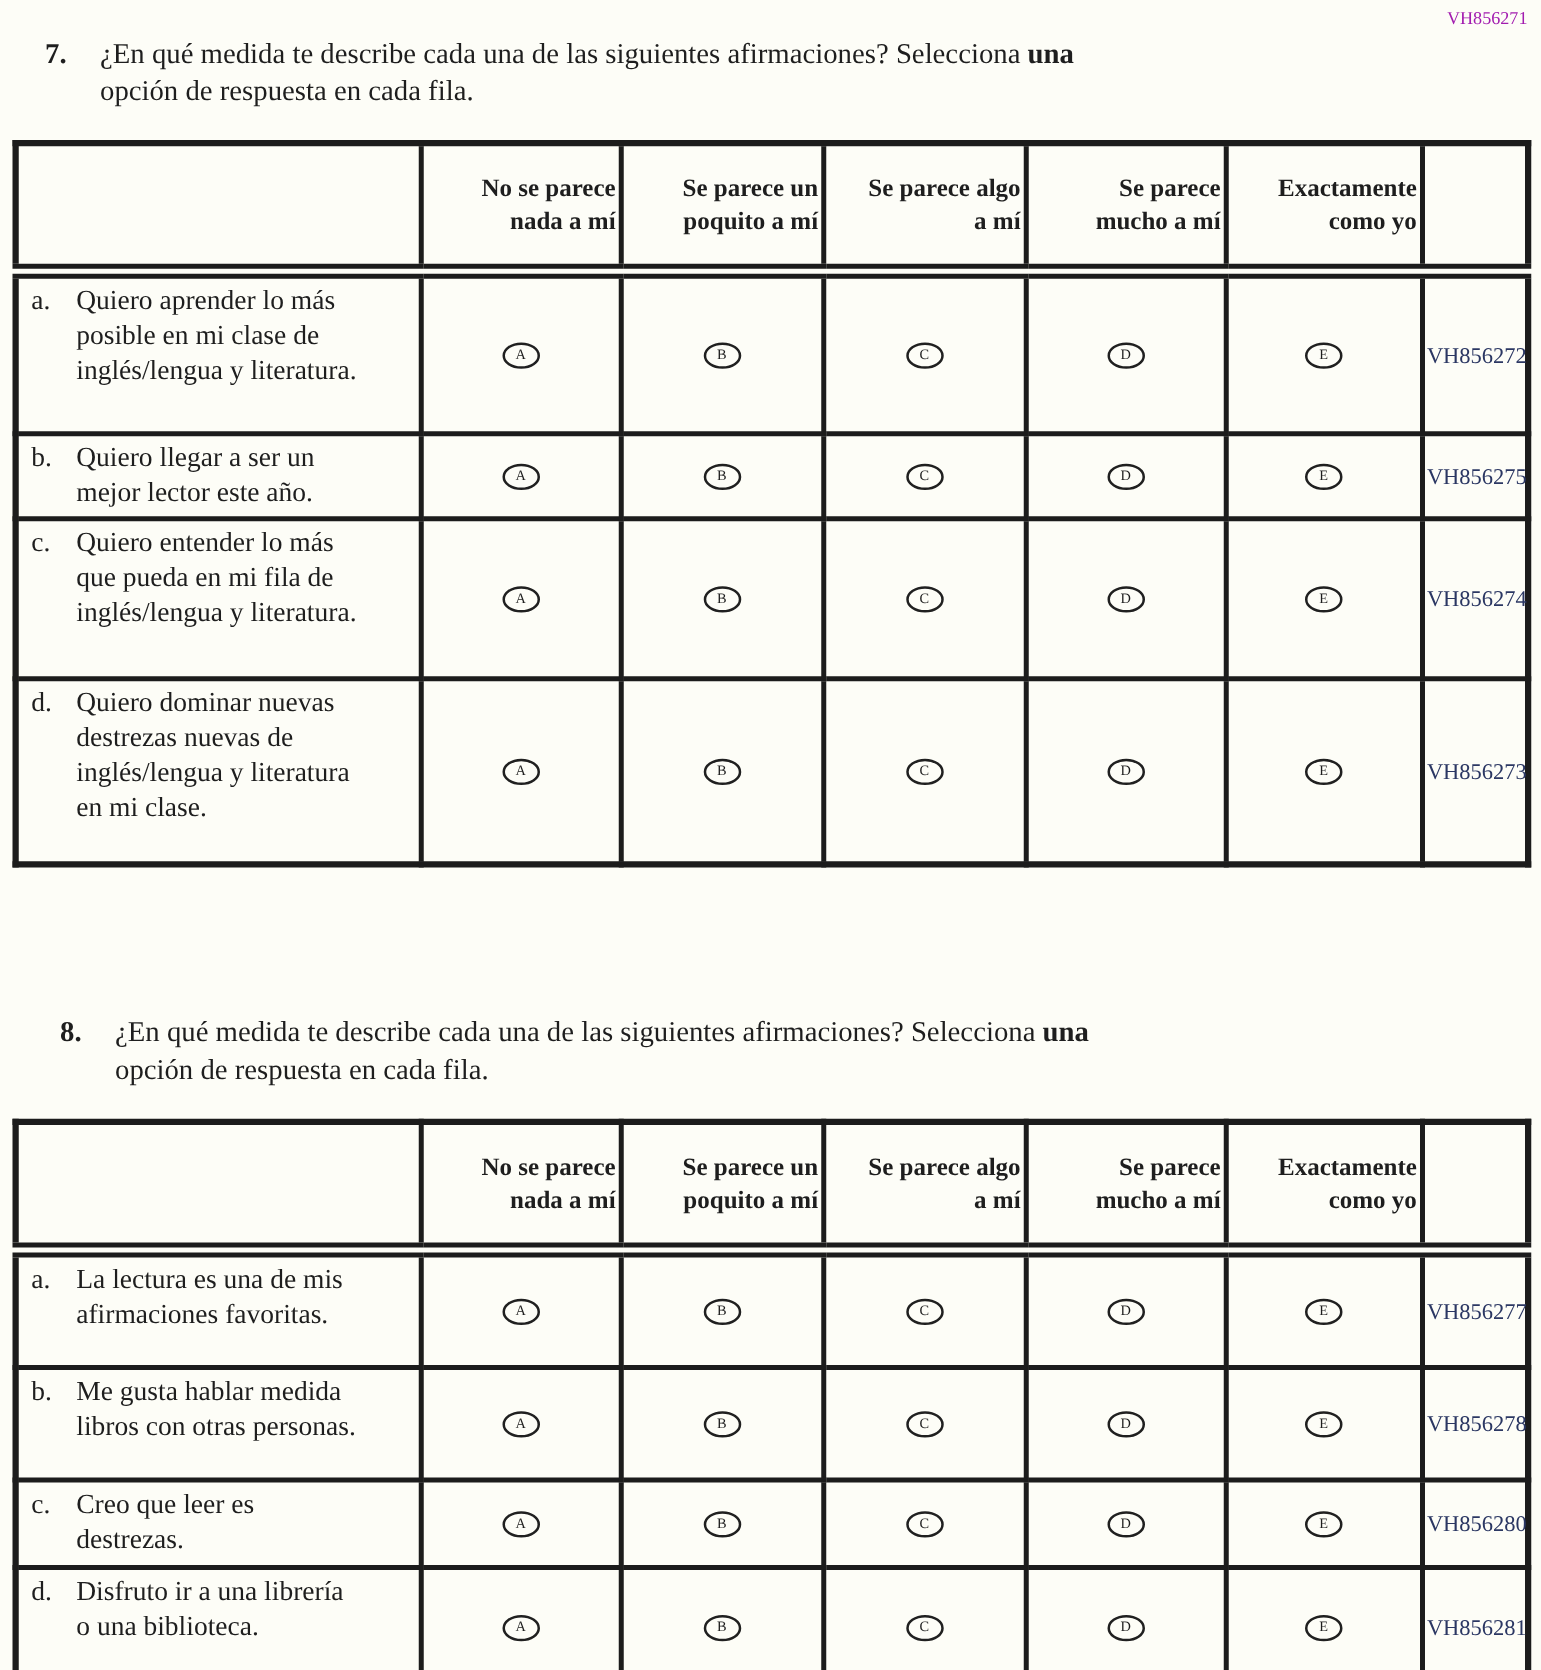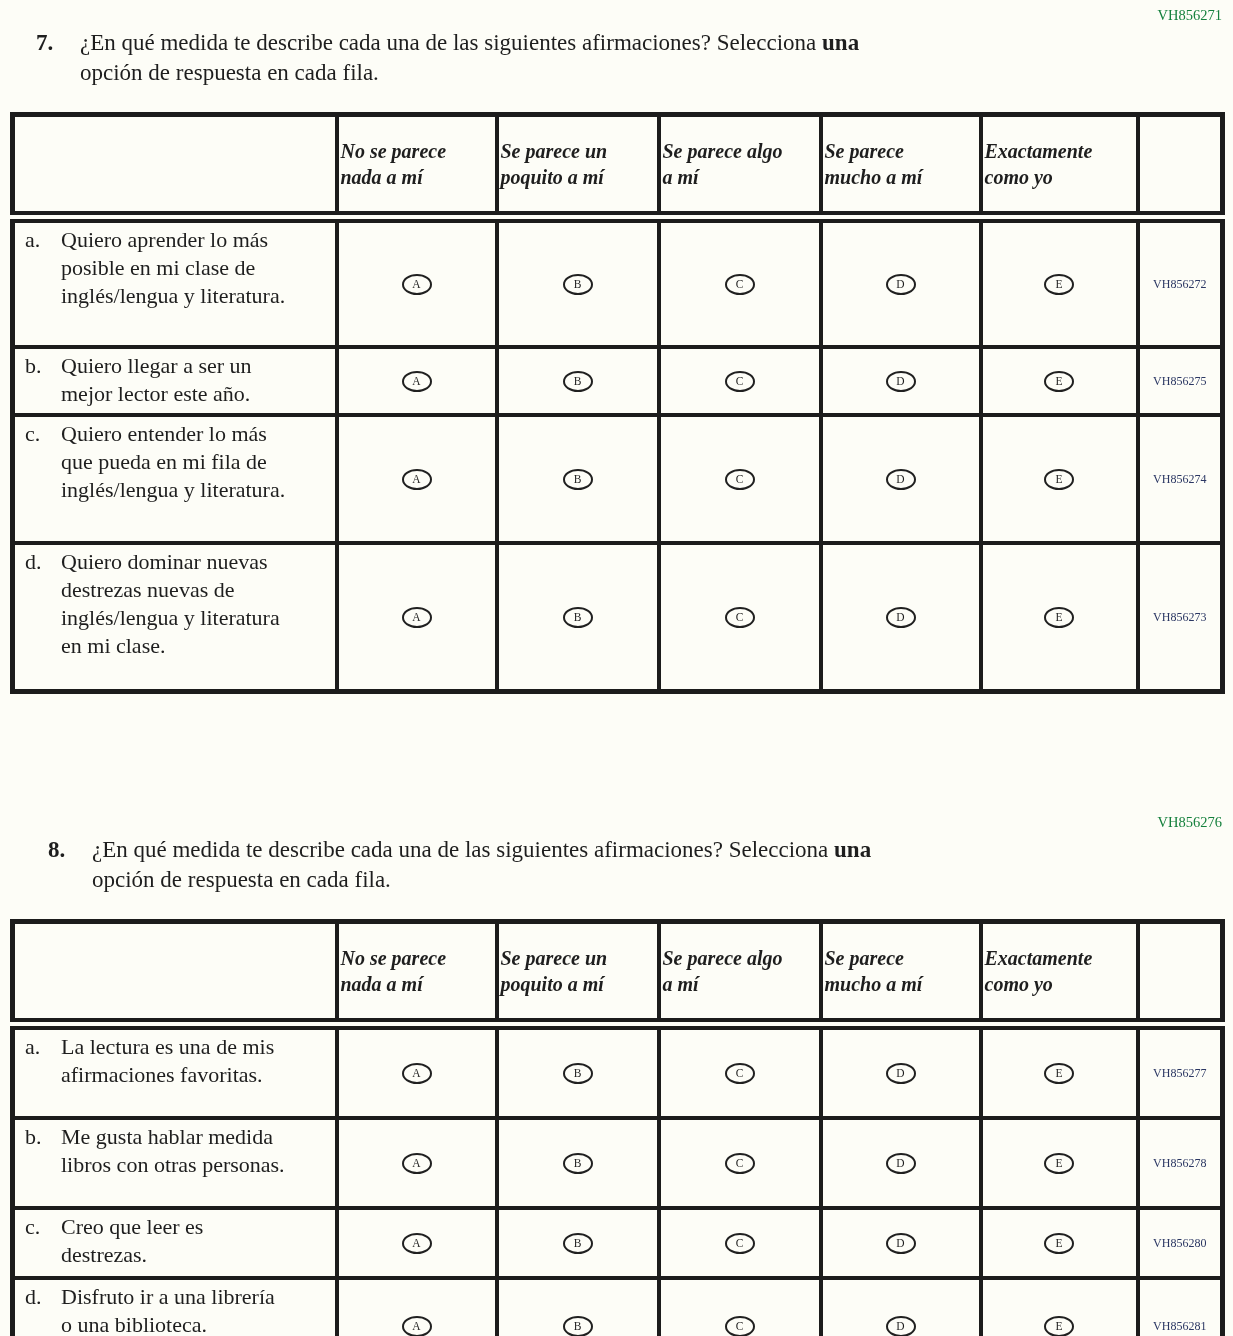--- a/index.html
+++ b/index.html
@@ -10,21 +10,21 @@
     color:#1e1e1e;
     -webkit-font-smoothing:antialiased;
   }
   .page { position:relative; width:1233px; height:1336px; overflow:hidden; }
 
   .code-topright {
     text-align:right;
     padding:6px 11px 0 0;
     font-size:14.5px;
     line-height:18px;
-    color:#15803d;
+    color:#a21caf;
   }
   .question {
     display:flex;
     margin:4px 40px 0 36px;
     font-size:23px;
     line-height:30px;
   }
   .q8 .question { margin-left:48px; }
   .qnum { flex:none; width:44px; font-weight:bold; }
   .qstem b { font-weight:bold; }
@@ -37,23 +37,22 @@
     border:5px solid #1c1c1c;
   }
   .qtable th, .qtable td { border:4px solid #1c1c1c; }
   .qtable thead th {
     height:86px;
     border-bottom:12px double #1c1c1c;
     font-size:20px;
     line-height:26px;
     font-weight:bold;
     vertical-align:middle;
-    text-align:left;
+    text-align:right;
     padding:4px 2px;
-    font-style:italic;
   }
   .qtable thead th .hwrap { display:inline-block; max-width:130px; }
   .qtable thead th .hwrap.narrow { max-width:118px; }
 
   td.stmt-cell {
     vertical-align:top;
     padding:3px 4px 3px 10px;
     font-size:22px;
     line-height:28px;
   }
@@ -69,21 +68,21 @@
     border:2px solid #202020;
     border-radius:50%;
     font-size:11.5px;
     text-align:center;
     letter-spacing:0;
   }
   td.code-cell {
     text-align:center;
     vertical-align:middle;
     padding:0 2px;
-    font-size:12px;
+    font-size:18px;
     color:#2b3763;
   }
 
   
   #t7 tr.row-a td { height:116px; }
   #t7 tr.row-b td { height:58px; }
   #t7 tr.row-c td { height:118px; }
   #t7 tr.row-d td { height:138px; }
   
   #t8 tr.row-a td { height:80px; }
@@ -188,21 +187,20 @@
           <td class="opt"><span class="bubble">E</span></td>
           <td class="code-cell">VH856273</td>
         </tr>
       </tbody>
     </table>
   </div>
 
   <div class="section-gap"></div>
 
   <div class="section q8">
-    <div class="code-topright">VH856276</div>
 
     <div class="question">
       <span class="qnum">8.</span>
       <span class="qstem">
         <span>¿En qué medida te describe cada una de las siguientes afirmaciones? Selecciona</span>
         <b>una</b><br>
         <span>opción de respuesta en cada fila.</span>
       </span>
     </div>
 

